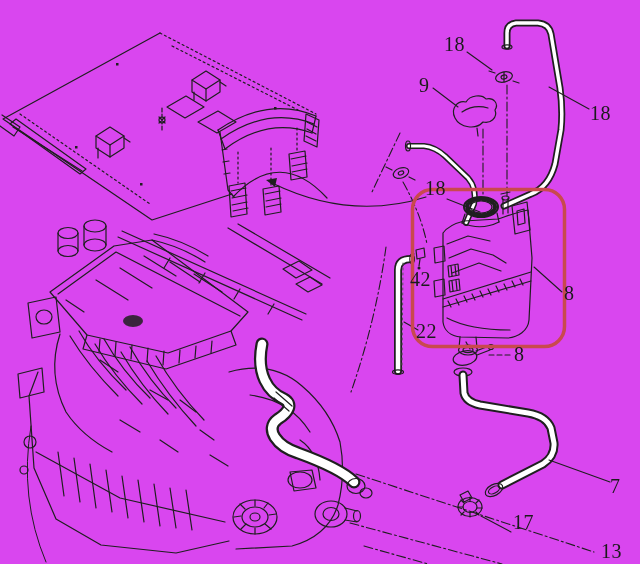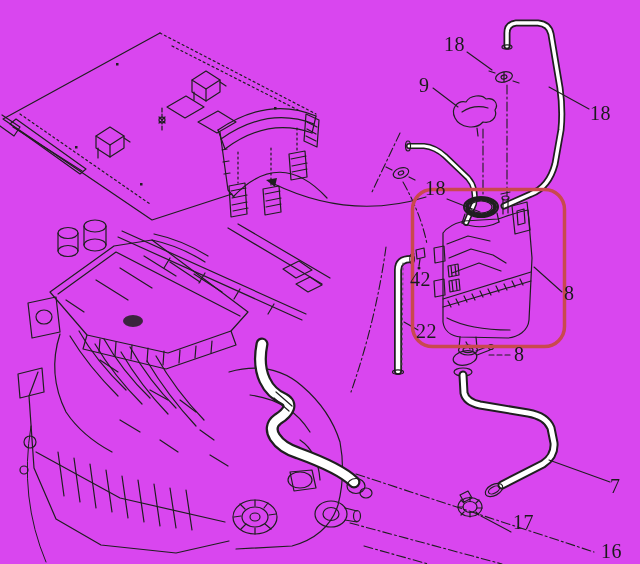--- a/index.html
+++ b/index.html
@@ -277,14 +277,14 @@
   <div class="callout" style="left:444px;top:34px;">18</div>
   <div class="callout" style="left:419px;top:75px;">9</div>
   <div class="callout" style="left:590px;top:103px;">18</div>
   <div class="callout" style="left:425px;top:178px;">18</div>
   <div class="callout" style="left:410px;top:269px;">42</div>
   <div class="callout" style="left:564px;top:283px;">8</div>
   <div class="callout" style="left:416px;top:321px;">22</div>
   <div class="callout" style="left:514px;top:344px;">8</div>
   <div class="callout" style="left:610px;top:476px;">7</div>
   <div class="callout" style="left:513px;top:512px;">17</div>
-  <div class="callout" style="left:601px;top:541px;">16</div>
+  <div class="callout" style="left:601px;top:541px;">13</div>
 </div>
 
 </body></html>

